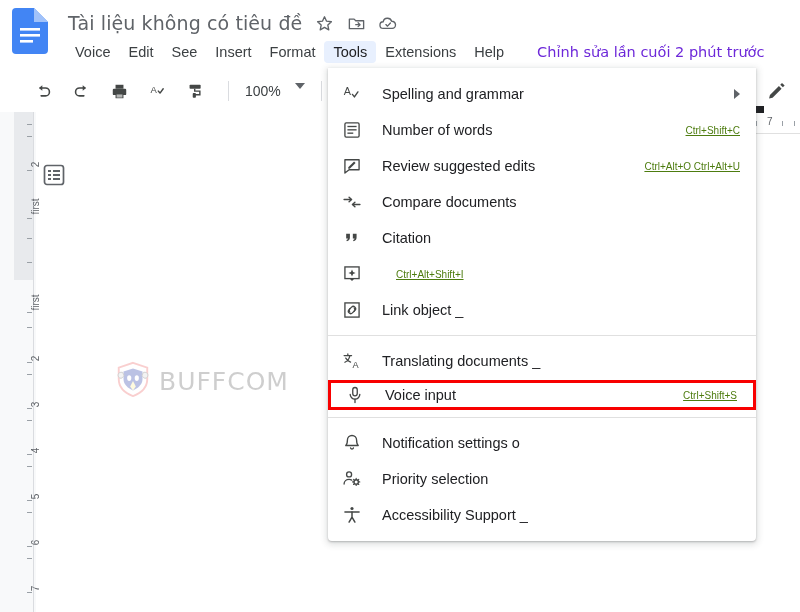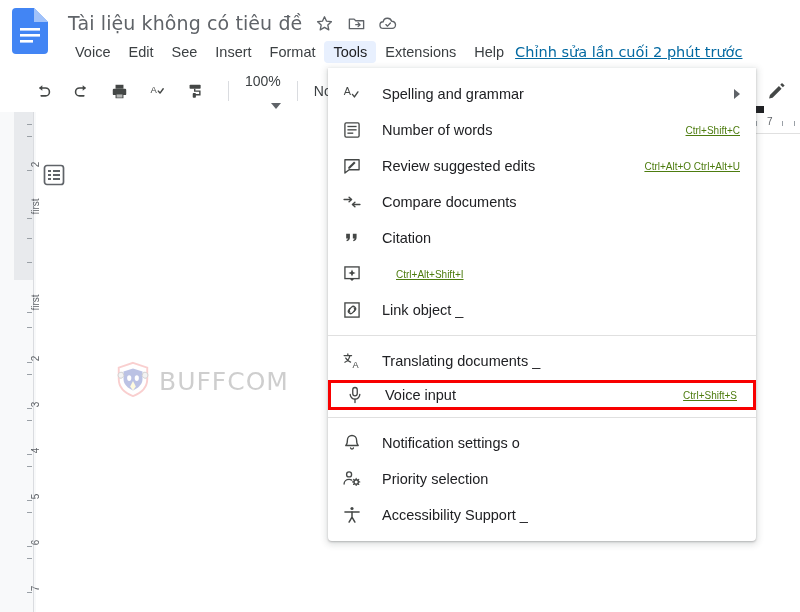--- a/index.html
+++ b/index.html
@@ -74,23 +74,22 @@
     border-radius: 4px;
     white-space: nowrap;
     cursor: pointer;
   }
   .menu-item.active {
     background: #e8f0fe;
     color: #202124;
   }
   .last-edit {
     font-size: 14.5px;
-    color: #0369a1;
-    text-decoration: underline;
-    margin-left: 2px;
+    color: #6d28d9;
+    margin-left: 24px;
     white-space: nowrap;
     cursor: pointer;
   }
 
   
   .toolbar {
     position: absolute;
     top: 70px; left: 0;
     width: 800px;
     height: 42px;
@@ -107,27 +106,26 @@
     cursor: pointer;
     margin-right: 8px;
   }
   .tb-btn svg { display: block; }
   .tb-sep {
     width: 1px; height: 20px;
     background: #dadce0;
     margin: 0 10px;
   }
   .tb-zoom {
-    display: flex; align-items: flex-end;
+    display: flex; align-items: flex-start;
     gap: 14px;
     font-size: 14px;
     color: #3c4043;
     padding: 4px 6px;
     cursor: pointer;
-    flex-direction: column;
   }
   .caret-down {
     width: 0; height: 0;
     border-left: 5px solid transparent;
     border-right: 5px solid transparent;
     border-top: 6px solid #5f6368;
   }
   .tb-style {
     font-size: 14px;
     color: #3c4043;

